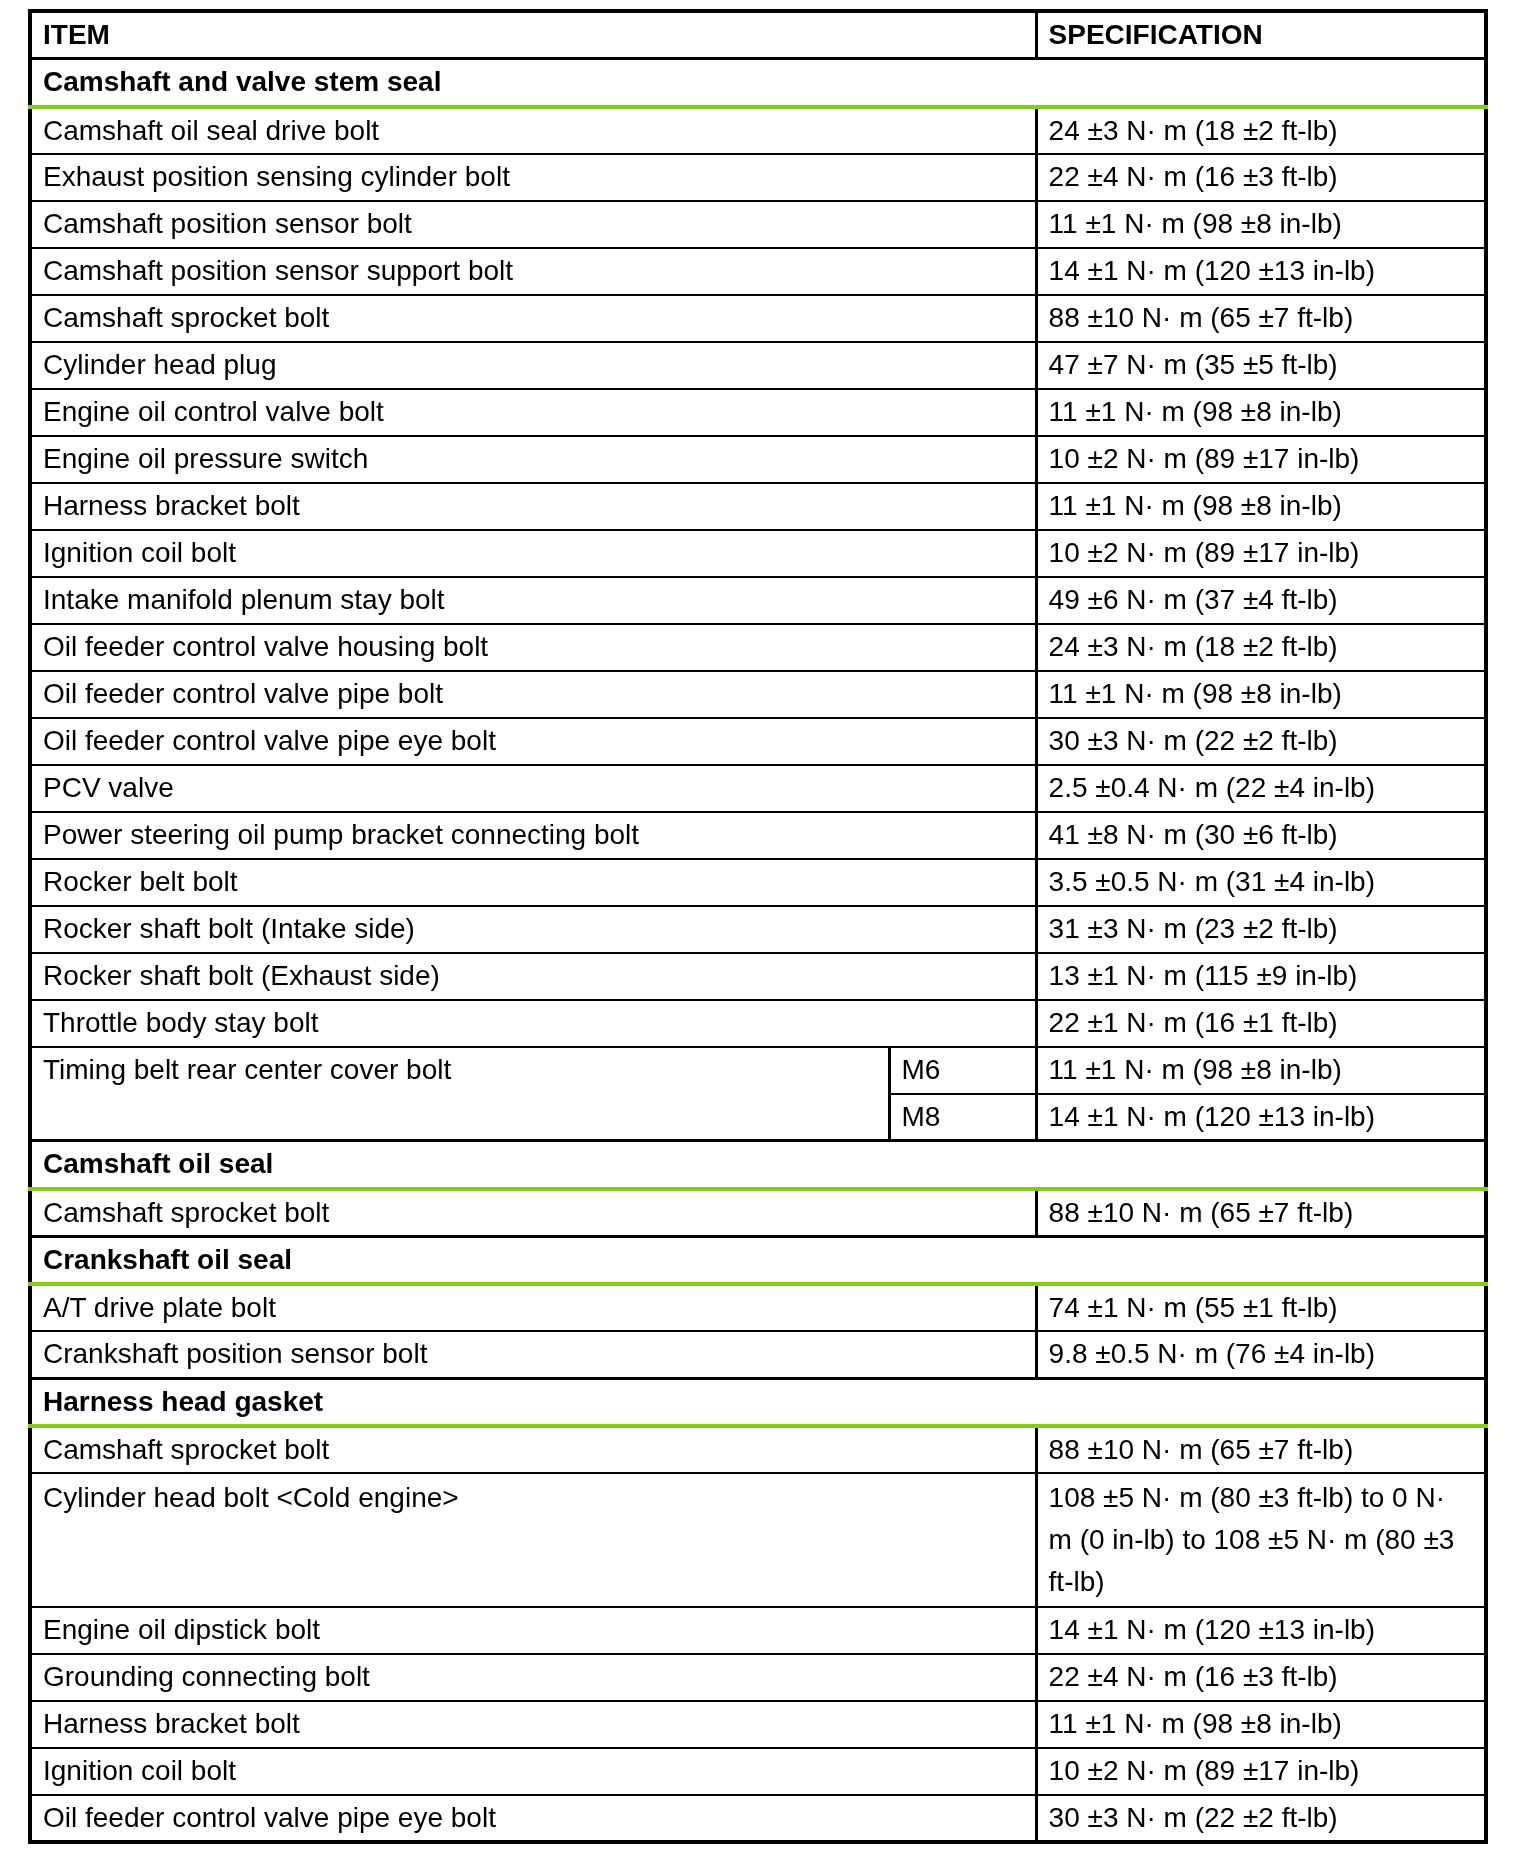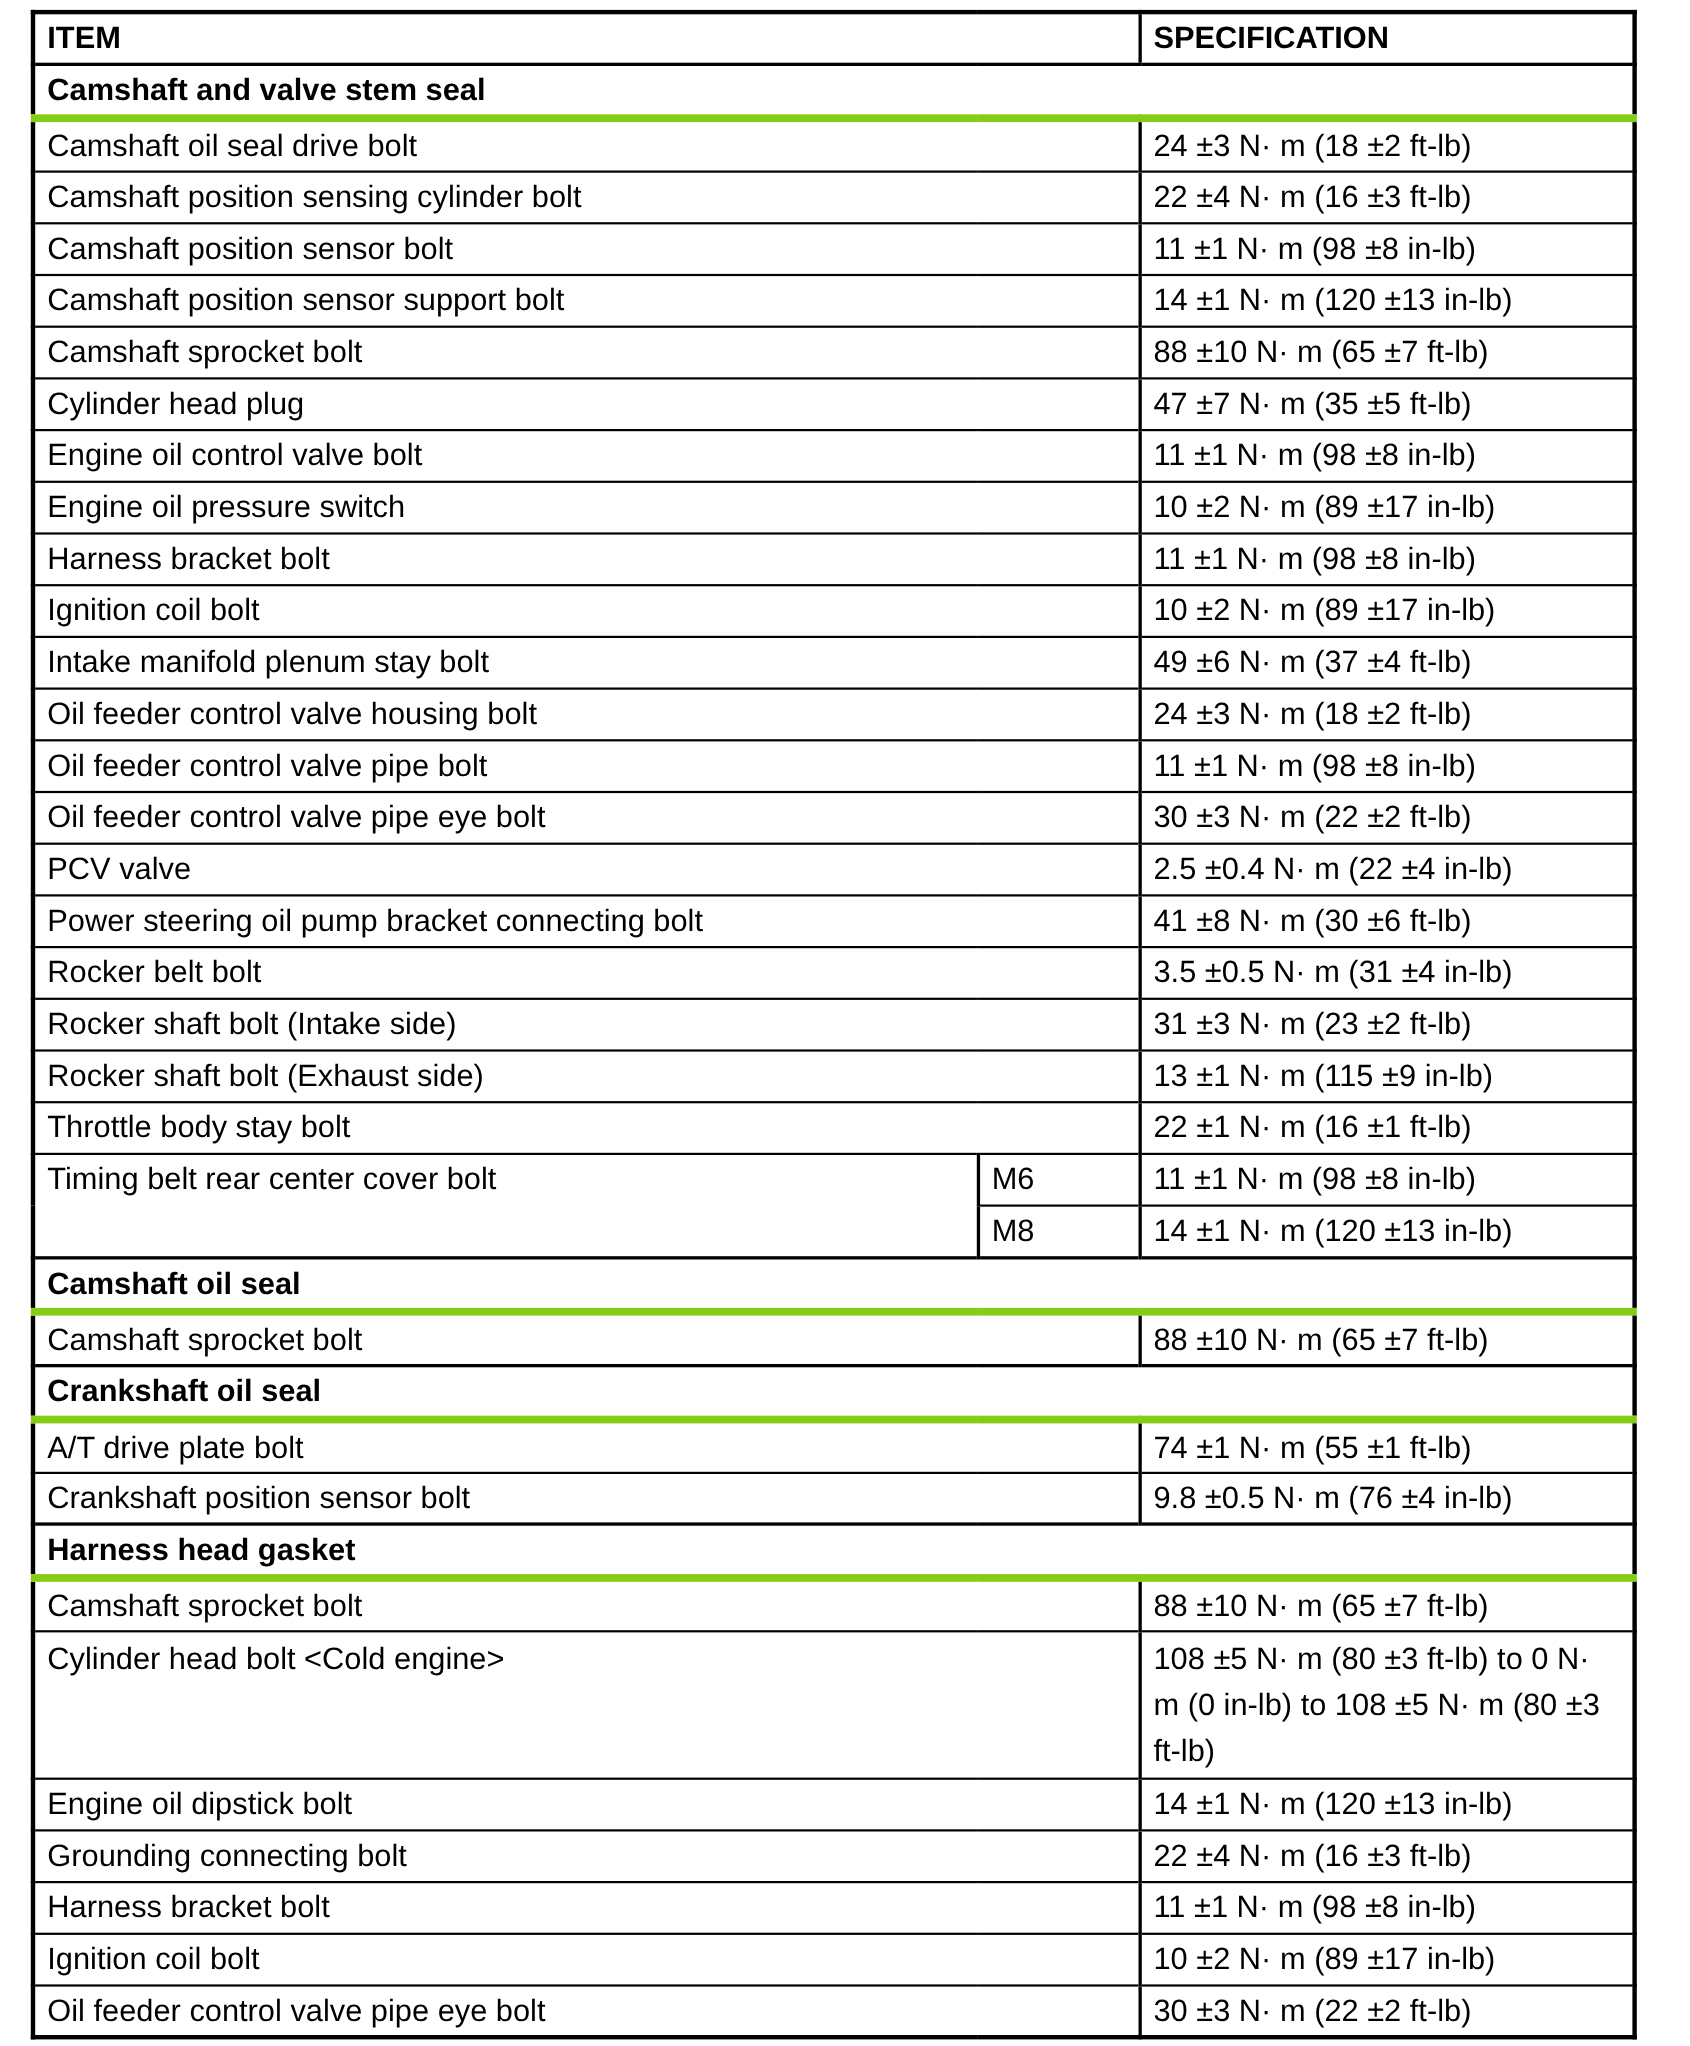--- a/index.html
+++ b/index.html
@@ -52,21 +52,21 @@
   }
   td.spec-cell, th.spec-head, td.size-cell {
     border-left: 3px solid #000000;
   }
   td.spec-cell { padding-right: 24px; }
 
   tr.section-row { height: 48px; }
   tr.section-row td {
     font-weight: bold;
     border-top: 3px solid #000000;
-    border-bottom: 7px solid #84cc16;
+    border-bottom: 4px solid #84cc16;
   }
   tr.row-tall { height: 134px; }
   tr.row-tall td { line-height: 42px; }
 </style>
 </head>
 <body>
 
 <div class="sheet">
   <table class="spec-table">
     <colgroup>
@@ -83,21 +83,21 @@
     <tbody>
 
       <tr class="section-row">
         <td colspan="3">Camshaft and valve stem seal</td>
       </tr>
       <tr>
         <td colspan="2" class="item-cell">Camshaft oil seal drive bolt</td>
         <td class="spec-cell">24 ±3 N· m (18 ±2 ft-lb)</td>
       </tr>
       <tr>
-        <td colspan="2" class="item-cell">Camshaft position sensing cylinder bolt</td>
+        <td colspan="2" class="item-cell">Exhaust position sensing cylinder bolt</td>
         <td class="spec-cell">22 ±4 N· m (16 ±3 ft-lb)</td>
       </tr>
       <tr>
         <td colspan="2" class="item-cell">Camshaft position sensor bolt</td>
         <td class="spec-cell">11 ±1 N· m (98 ±8 in-lb)</td>
       </tr>
       <tr>
         <td colspan="2" class="item-cell">Camshaft position sensor support bolt</td>
         <td class="spec-cell">14 ±1 N· m (120 ±13 in-lb)</td>
       </tr>

